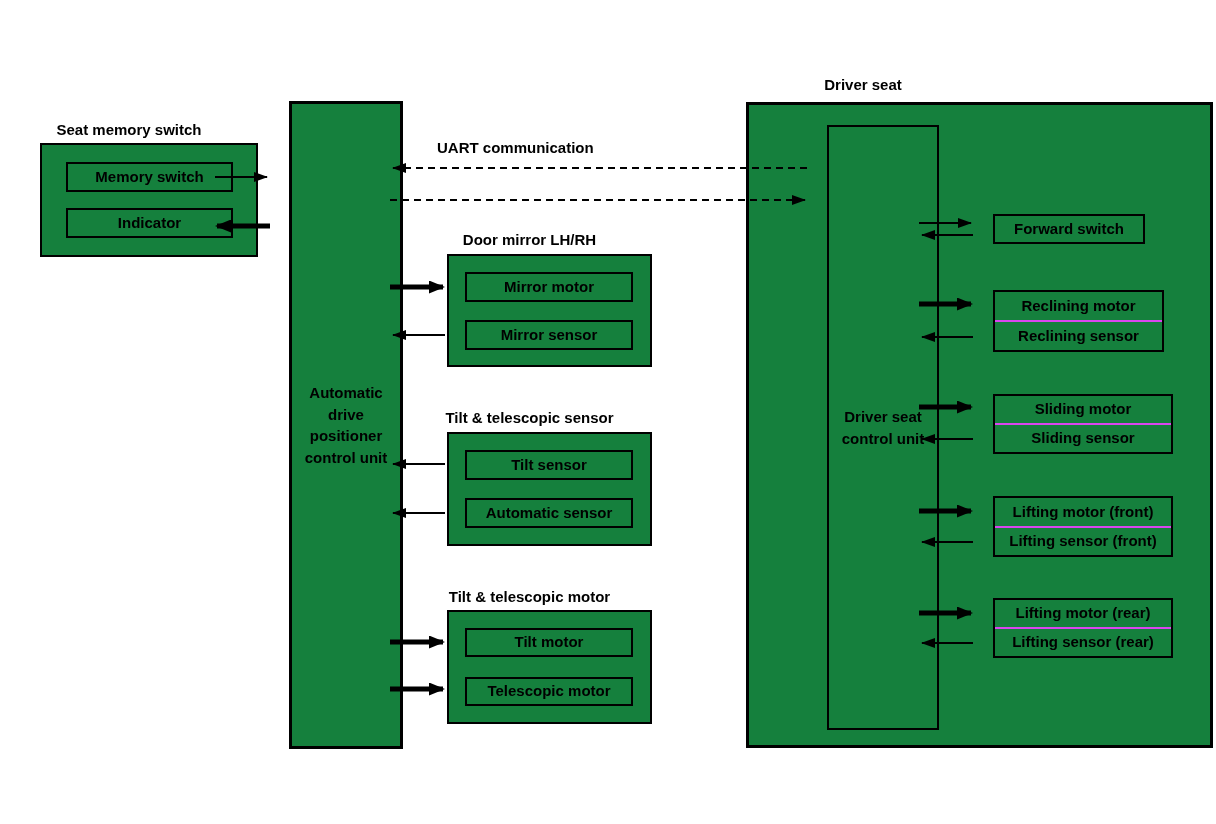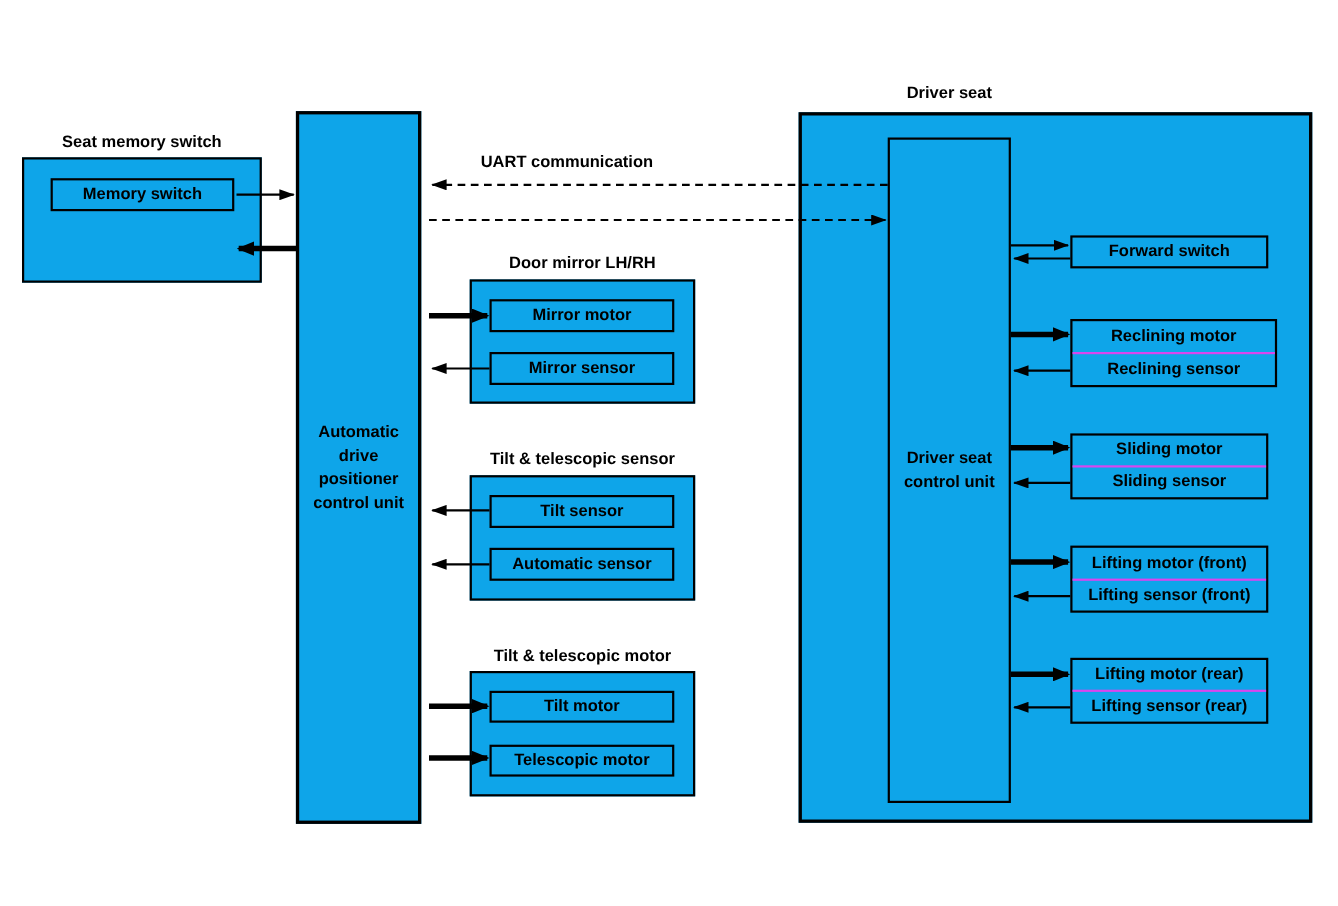--- a/index.html
+++ b/index.html
@@ -3,23 +3,23 @@
 <meta charset="utf-8">
 <style>
   * { margin:0; padding:0; box-sizing:border-box; }
   html,body { background:#ffffff; }
   body { font-family:"Liberation Sans", sans-serif; font-weight:bold; color:#000; }
   #canvas {
     position:relative; width:1216px; height:824px;
     background:#ffffff; font-size:15px; overflow:hidden;
   }
   .box {
-    position:absolute; border:2px solid #000; background:#0ea5e9;
+    position:absolute; border:2px solid #000; background:#15803d;
     display:flex; align-items:center; justify-content:center;
-    text-align:center; line-height:1.1;
+    text-align:center; line-height:1.1;margin-left:20px;
   }
   .box.bthick { border-width:3px; }
   .multiline { flex-direction:column; }
   .multiline span { display:block; line-height:21.5px; }
   .dbl { flex-direction:column; padding:0; align-items:stretch; }
   .dbl .cell { flex:1; display:flex; align-items:center; justify-content:center; }
   .dbl .cell + .cell { border-top:2px solid #d946ef; }
   .grouplabel { position:absolute; text-align:center; white-space:nowrap; }
   .grouplabel.leftalign { text-align:right; }
   svg.arrows { position:absolute; left:0; top:0; width:1216px; height:824px; pointer-events:none; }
@@ -34,20 +34,21 @@
 
   <div class="grouplabel" style="left:20px; top:121px; width:218px;">Seat memory switch</div>
   <div class="grouplabel leftalign" style="left:437px; top:139px;">UART communication</div>
   <div class="grouplabel" style="left:427px; top:231px; width:205px;">Door mirror LH/RH</div>
   <div class="grouplabel" style="left:417px; top:409px; width:225px;">Tilt &amp; telescopic sensor</div>
   <div class="grouplabel" style="left:417px; top:588px; width:225px;">Tilt &amp; telescopic motor</div>
   <div class="grouplabel" style="left:763px; top:76px; width:200px;">Driver seat</div>
 
   <div class="box" style="left:20px; top:143px; width:218px; height:114px;"></div>
   <div class="box" style="left:46px; top:162px; width:167px; height:30px;">Memory switch</div>
+  <div class="box" style="left:46px; top:208px; width:167px; height:30px;">Indicator</div>
 
   <div class="box multiline bthick" style="left:269px; top:101px; width:114px; height:648px;">
     <span>Automatic</span>
     <span>drive</span>
     <span>positioner</span>
     <span>control unit</span>
   </div>
 
   <div class="box" style="left:427px; top:254px; width:205px; height:113px;"></div>
   <div class="box" style="left:445px; top:272px; width:168px; height:30px;">Mirror motor</div>
@@ -60,23 +61,23 @@
   <div class="box" style="left:427px; top:610px; width:205px; height:114px;"></div>
   <div class="box" style="left:445px; top:628px; width:168px; height:29px;">Tilt motor</div>
   <div class="box" style="left:445px; top:677px; width:168px; height:29px;">Telescopic motor</div>
 
   <div class="box bthick" style="left:726px; top:102px; width:467px; height:646px;"></div>
   <div class="box multiline" style="left:807px; top:125px; width:112px; height:605px;">
     <span>Driver seat</span>
     <span>control unit</span>
   </div>
 
-  <div class="box" style="left:973px; top:214px; width:180px; height:30px;">Forward switch</div>
+  <div class="box" style="left:973px; top:214px; width:152px; height:30px;">Forward switch</div>
 
-  <div class="box dbl" style="left:973px; top:290px; width:188px; height:62px;">
+  <div class="box dbl" style="left:973px; top:290px; width:171px; height:62px;">
     <div class="cell">Reclining motor</div>
     <div class="cell">Reclining sensor</div>
   </div>
 
   <div class="box dbl" style="left:973px; top:394px; width:180px; height:60px;">
     <div class="cell">Sliding motor</div>
     <div class="cell">Sliding sensor</div>
   </div>
 
   <div class="box dbl" style="left:973px; top:496px; width:180px; height:61px;">

